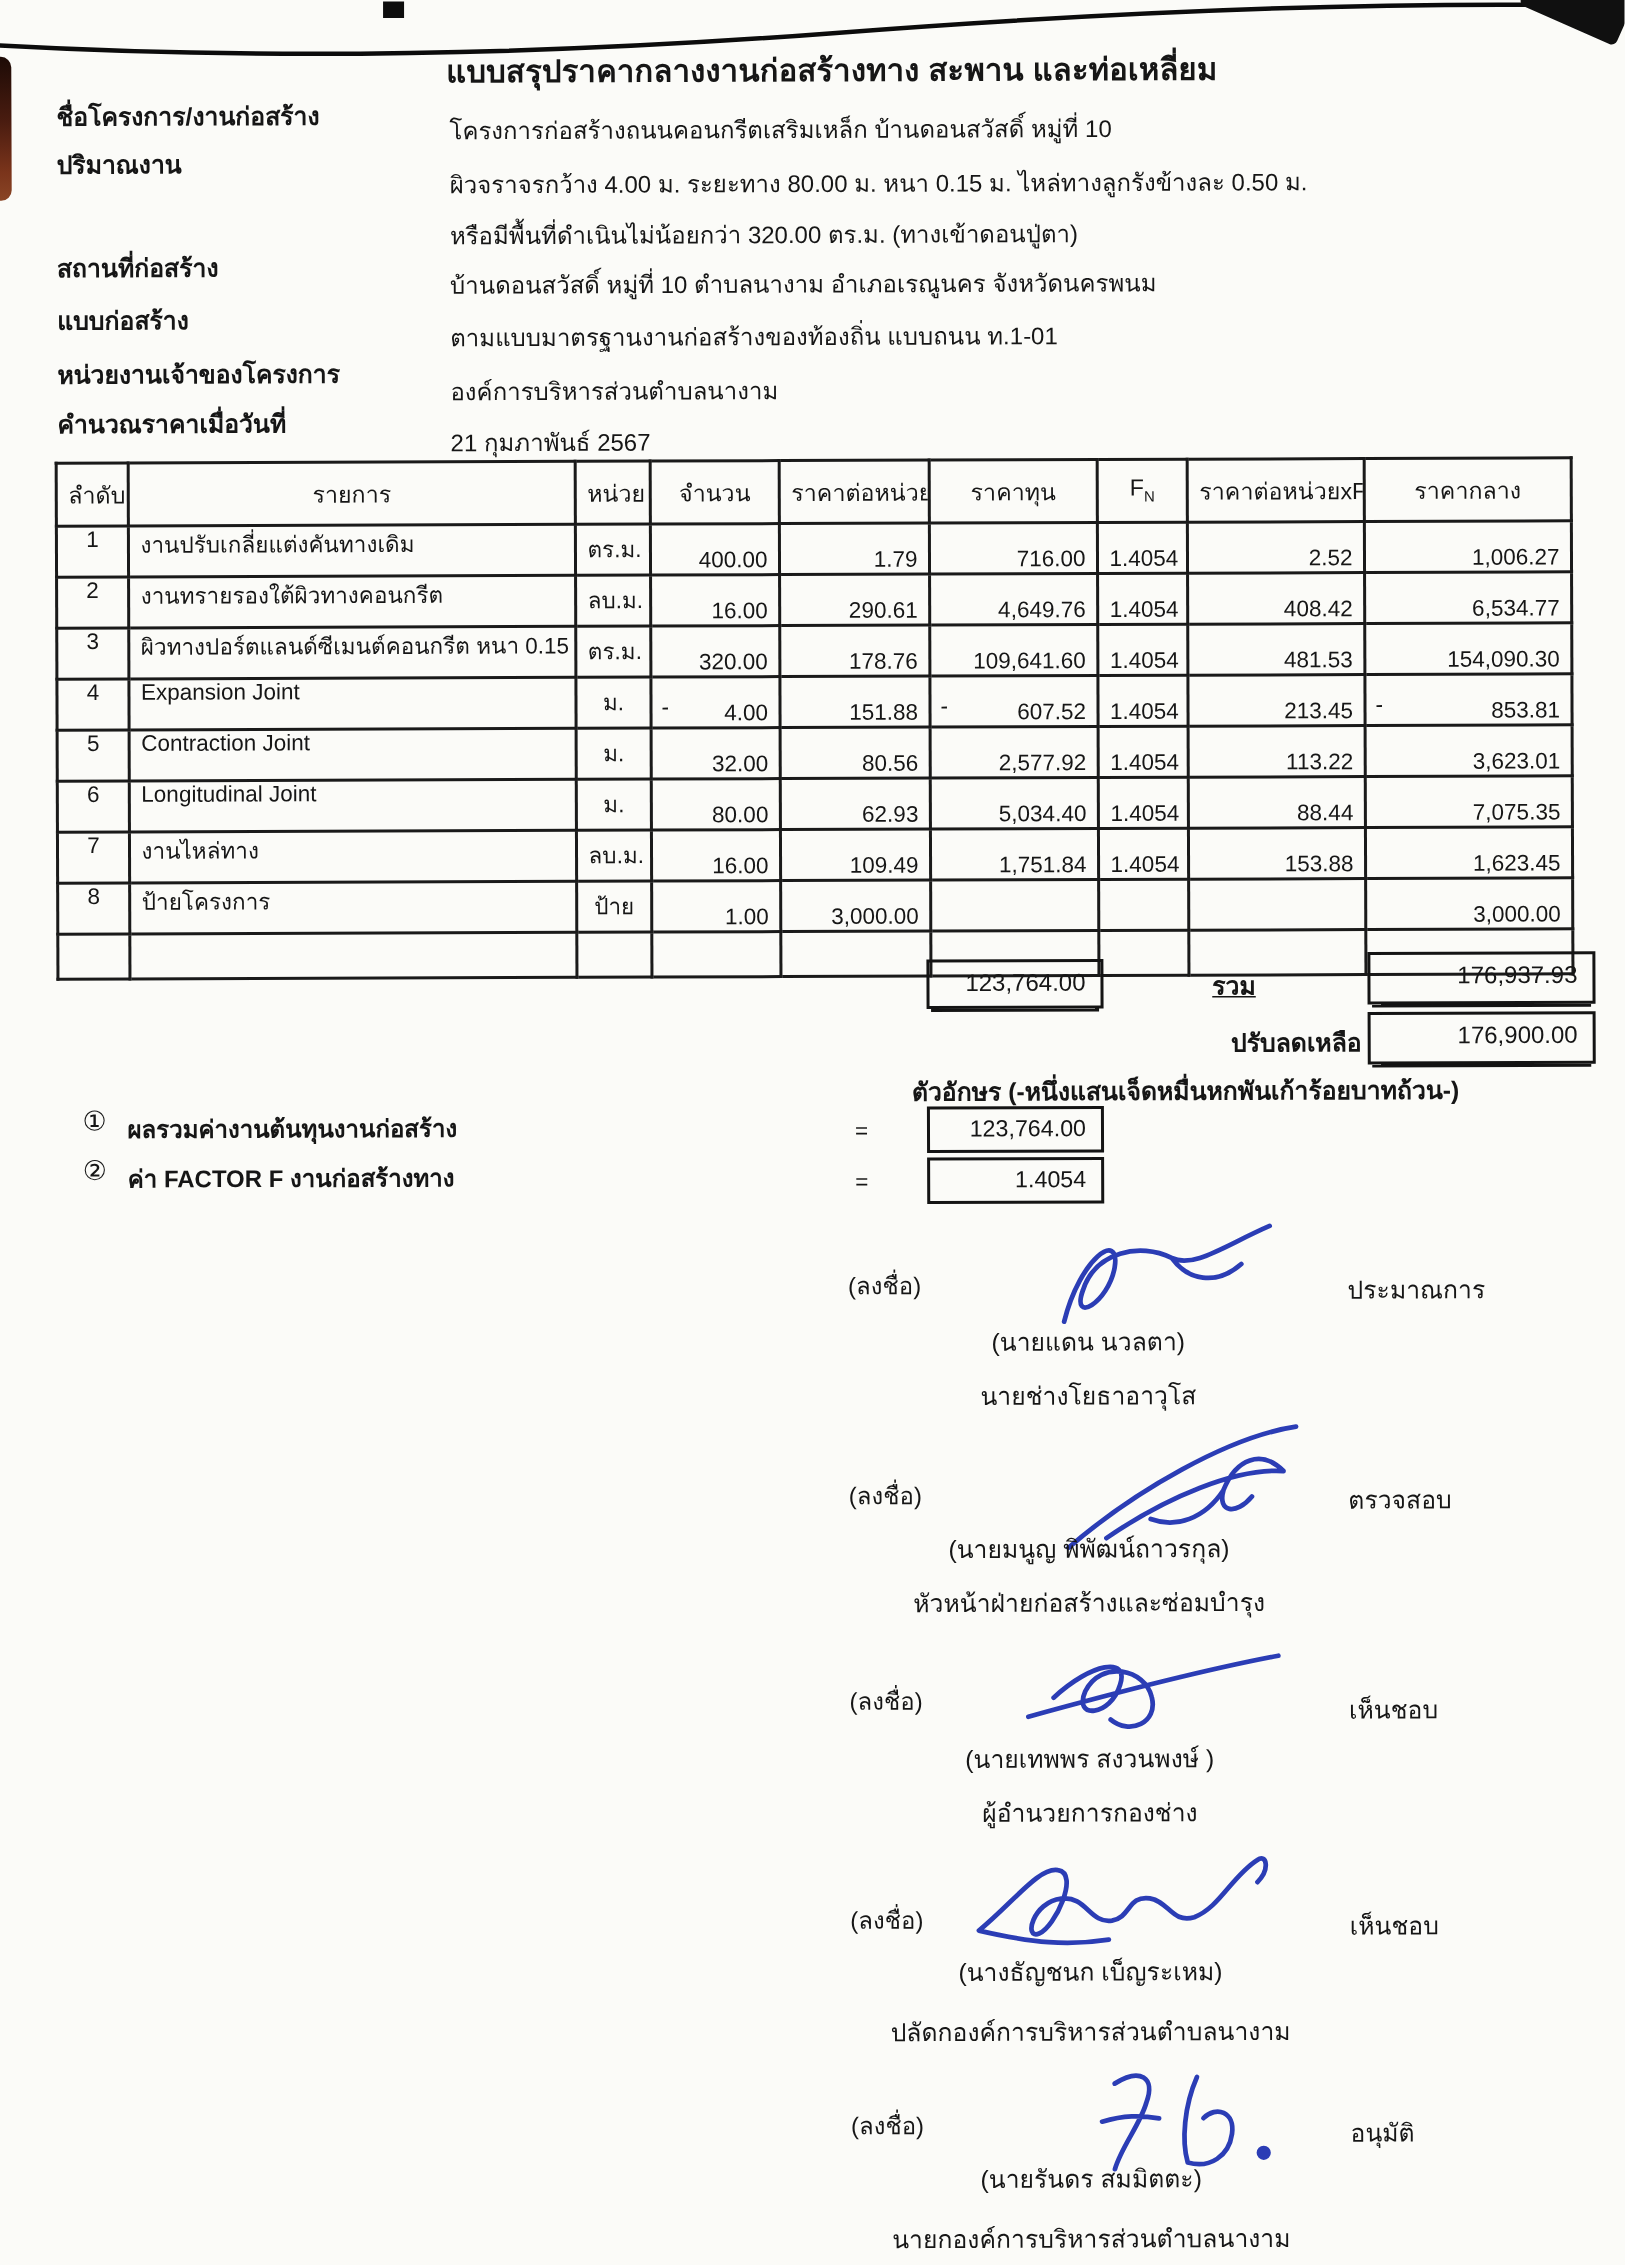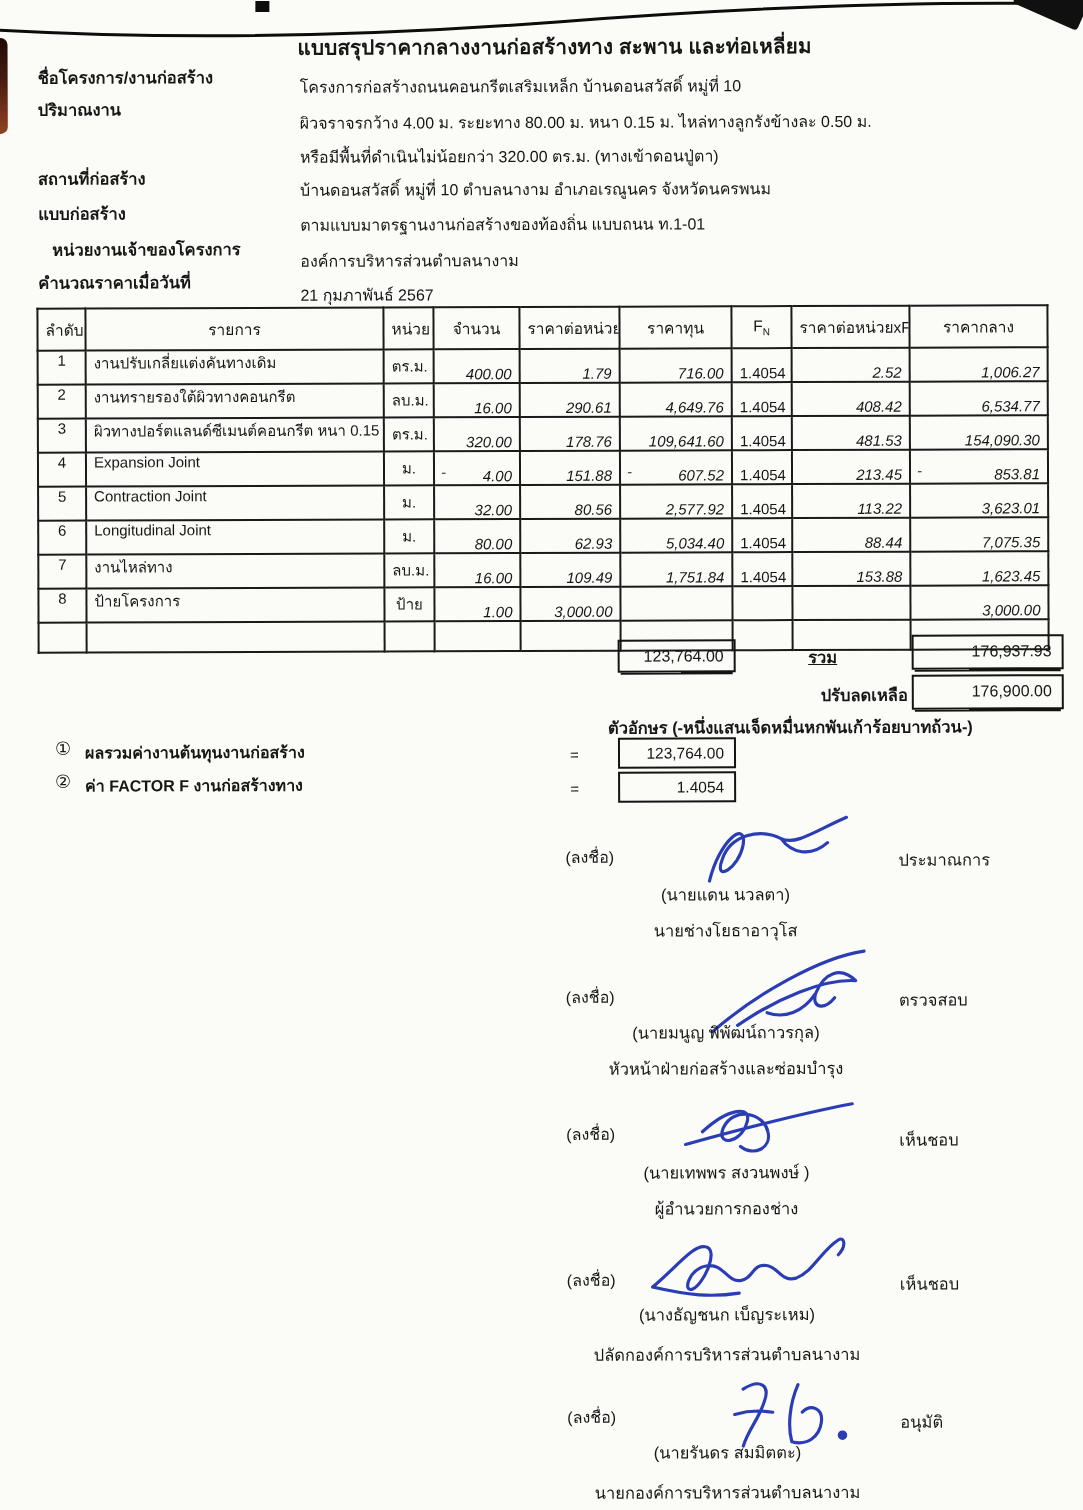--- a/index.html
+++ b/index.html
@@ -24,21 +24,21 @@
   .hlabel{position:absolute;left:40px;font-size:16.5px;font-weight:bold;white-space:nowrap;}
   .hvalue{position:absolute;left:302px;font-size:16px;white-space:nowrap;}
   
   table.cost{position:absolute;left:38px;top:306px;width:1010px;border-collapse:collapse;table-layout:fixed;font-size:15px;}
   table.cost th,table.cost td{border:2px solid #1a1a1a;padding:0 7px;overflow:hidden;white-space:nowrap;}
   table.cost th{font-weight:normal;height:40px;font-size:15.5px;}
   table.cost td{height:32px;}
   td.c-no{text-align:center;vertical-align:top;padding-top:2px;}
   td.c-item{text-align:left;vertical-align:top;padding-top:2px;font-size:15px;}
   td.c-unit{text-align:center;vertical-align:middle;}
-  td.num{text-align:right;vertical-align:bottom;padding-bottom:4px;font-style:italic;}
+  td.num{text-align:right;vertical-align:bottom;padding-bottom:4px;}
   td.c-fn{text-align:center;vertical-align:bottom;padding-bottom:4px;}
   td.with-dash{position:relative;}
   td.with-dash .dash{position:absolute;left:6px;bottom:4px;}
   tr.empty-row td{height:28px;}
   sub{font-size:10px;}
   
   .sumbox{position:absolute;border:2px solid #141414;box-shadow:0 5px 0 -3px #141414;
     font-size:16px;text-align:right;padding:6px 10px 4px 6px;box-sizing:border-box;background:transparent;}
   .box-cost{left:618px;top:640px;width:118px;height:33px;}
   .box-total{left:912px;top:636px;width:152px;height:35px;}
@@ -77,21 +77,21 @@
   <div id="header-area">
       <div class="hlabel" style="top: 63px;">ชื่อโครงการ/งานก่อสร้าง</div>
       <div class="hvalue" style="top: 74px;">โครงการก่อสร้างถนนคอนกรีตเสริมเหล็ก บ้านดอนสวัสดิ์  หมู่ที่ 10</div>
       <div class="hlabel" style="top: 95px;">ปริมาณงาน</div>
       <div class="hvalue" style="top: 110px;">ผิวจราจรกว้าง 4.00 ม. ระยะทาง 80.00 ม. หนา 0.15 ม. ไหล่ทางลูกรังข้างละ 0.50 ม.</div>
       <div class="hvalue" style="top: 144px;">หรือมีพื้นที่ดำเนินไม่น้อยกว่า  320.00  ตร.ม.  (ทางเข้าดอนปู่ตา)</div>
       <div class="hlabel" style="top: 164px;">สถานที่ก่อสร้าง</div>
       <div class="hvalue" style="top: 177px;">บ้านดอนสวัสดิ์  หมู่ที่ 10  ตำบลนางาม  อำเภอเรณูนคร  จังหวัดนครพนม</div>
       <div class="hlabel" style="top: 199px;">แบบก่อสร้าง</div>
       <div class="hvalue" style="top: 212px;">ตามแบบมาตรฐานงานก่อสร้างของท้องถิ่น แบบถนน ท.1-01</div>
-      <div class="hlabel" style="top: 235px; margin-left: 14px;">หน่วยงานเจ้าของโครงการ</div>
+      <div class="hlabel" style="top: 235px;">หน่วยงานเจ้าของโครงการ</div>
       <div class="hvalue" style="top: 248px;">องค์การบริหารส่วนตำบลนางาม</div>
       <div class="hlabel" style="top: 268px;">คำนวณราคาเมื่อวันที่</div>
       <div class="hvalue" style="top: 282px;">21 กุมภาพันธ์ 2567</div>
     </div>
 
   <table class="cost">
     <colgroup>
       <col style="width:48px">
         <col style="width:298px">
         <col style="width:50px">

